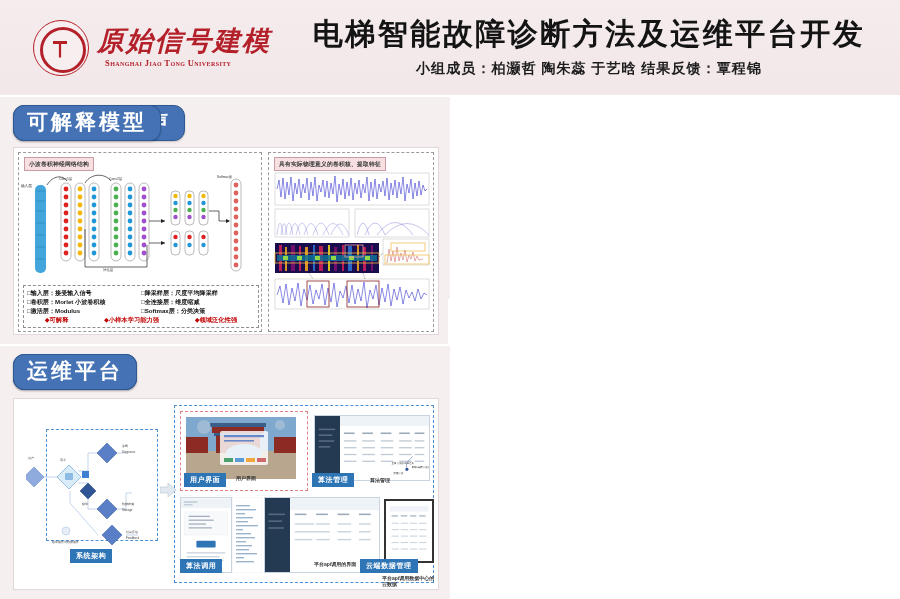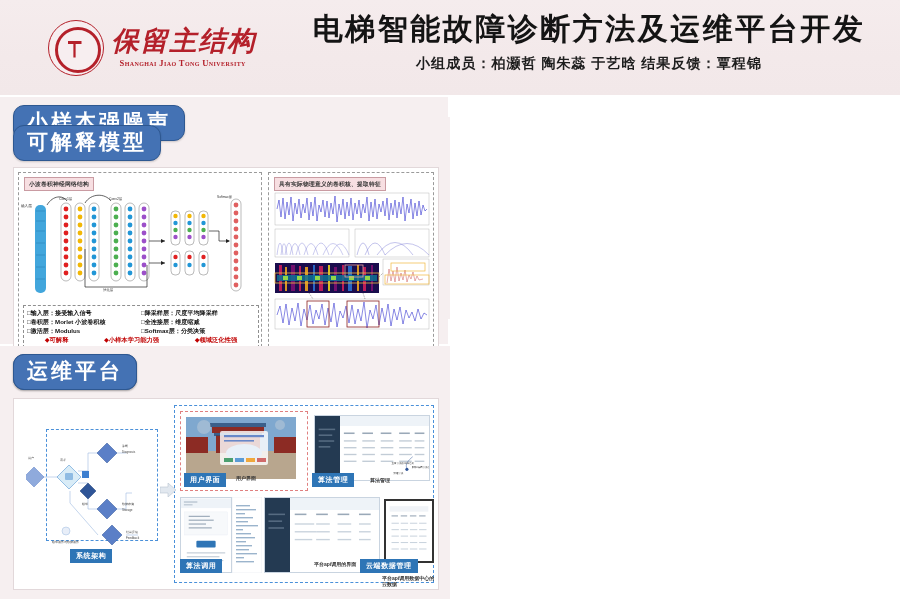--- a/index.html
+++ b/index.html
@@ -53,41 +53,41 @@
     font-style: italic;
   }
   .logo-en {
     font-family: "Liberation Serif", "DejaVu Serif", serif;
     font-size: 8.5px; color: #b4202a; letter-spacing: 0.4px;
     margin-top: 3px; font-variant: small-caps; font-weight: 600; margin-left: 8px;
   }
   .title-block {
     flex: 1; height: 71px;
     display: flex; flex-direction: column;
-    align-items: center; 
+    align-items: center; justify-content: center;
     padding-right: 12px;
   }
   .poster-title {
     font-family: "Liberation Serif", "DejaVu Serif", serif;
     font-size: 30px; font-weight: 700; color: #141414;
     letter-spacing: 2.5px; line-height: 1.15; white-space: nowrap;
   }
   .poster-subtitle {
     font-family: "Liberation Serif", "DejaVu Serif", serif;
     font-size: 14px; font-weight: 700; color: #1d1d1d;
     letter-spacing: 1.1px; margin-top: 8px; white-space: nowrap;
   }
 
   
   .quad {
     position: absolute;
     background: #f6eff0;
   }
   #q1 { left: 0;   top: 97px;  width: 448px; height: 247px; }
-  #q2 { left: 450; top: 97px;  width: 450px; height: 202px; margin-top: 20px; }
+  #q2 { left: 450; top: 97px;  width: 450px; height: 202px; }
   #q3 { left: 0;   top: 346px; width: 448px; height: 253px; }
   #q4 { left: 450; top: 346px; width: 450px; height: 326px; }
 
   .badge {
     position: absolute; left: 13px; top: 8px;
     background: #4472b4;
     border-radius: 11px;
     border: 1.5px solid #2e5891;
     padding: 5px 13px 6px;
     color: #ffffff;
@@ -214,21 +214,21 @@
 </style>
 </head>
 <body>
 
 <div id="poster">
 
   <div class="header">
     <div class="logo-block">
       <div class="logo-seal"></div>
       <div class="logo-text">
-        <div class="logo-cn">保留主结构</div>
+        <div class="logo-cn">原始信号建模</div>
         <div class="logo-en">Shanghai Jiao Tong University</div>
       </div>
     </div>
     <div class="title-block">
       <div class="poster-title">电梯智能故障诊断方法及运维平台开发</div>
       <div class="poster-subtitle">小组成员：柏灏哲  陶朱蕊  于艺晗   结果反馈：覃程锦</div>
     </div>
   </div>
 
   <div class="quad" id="q1">

